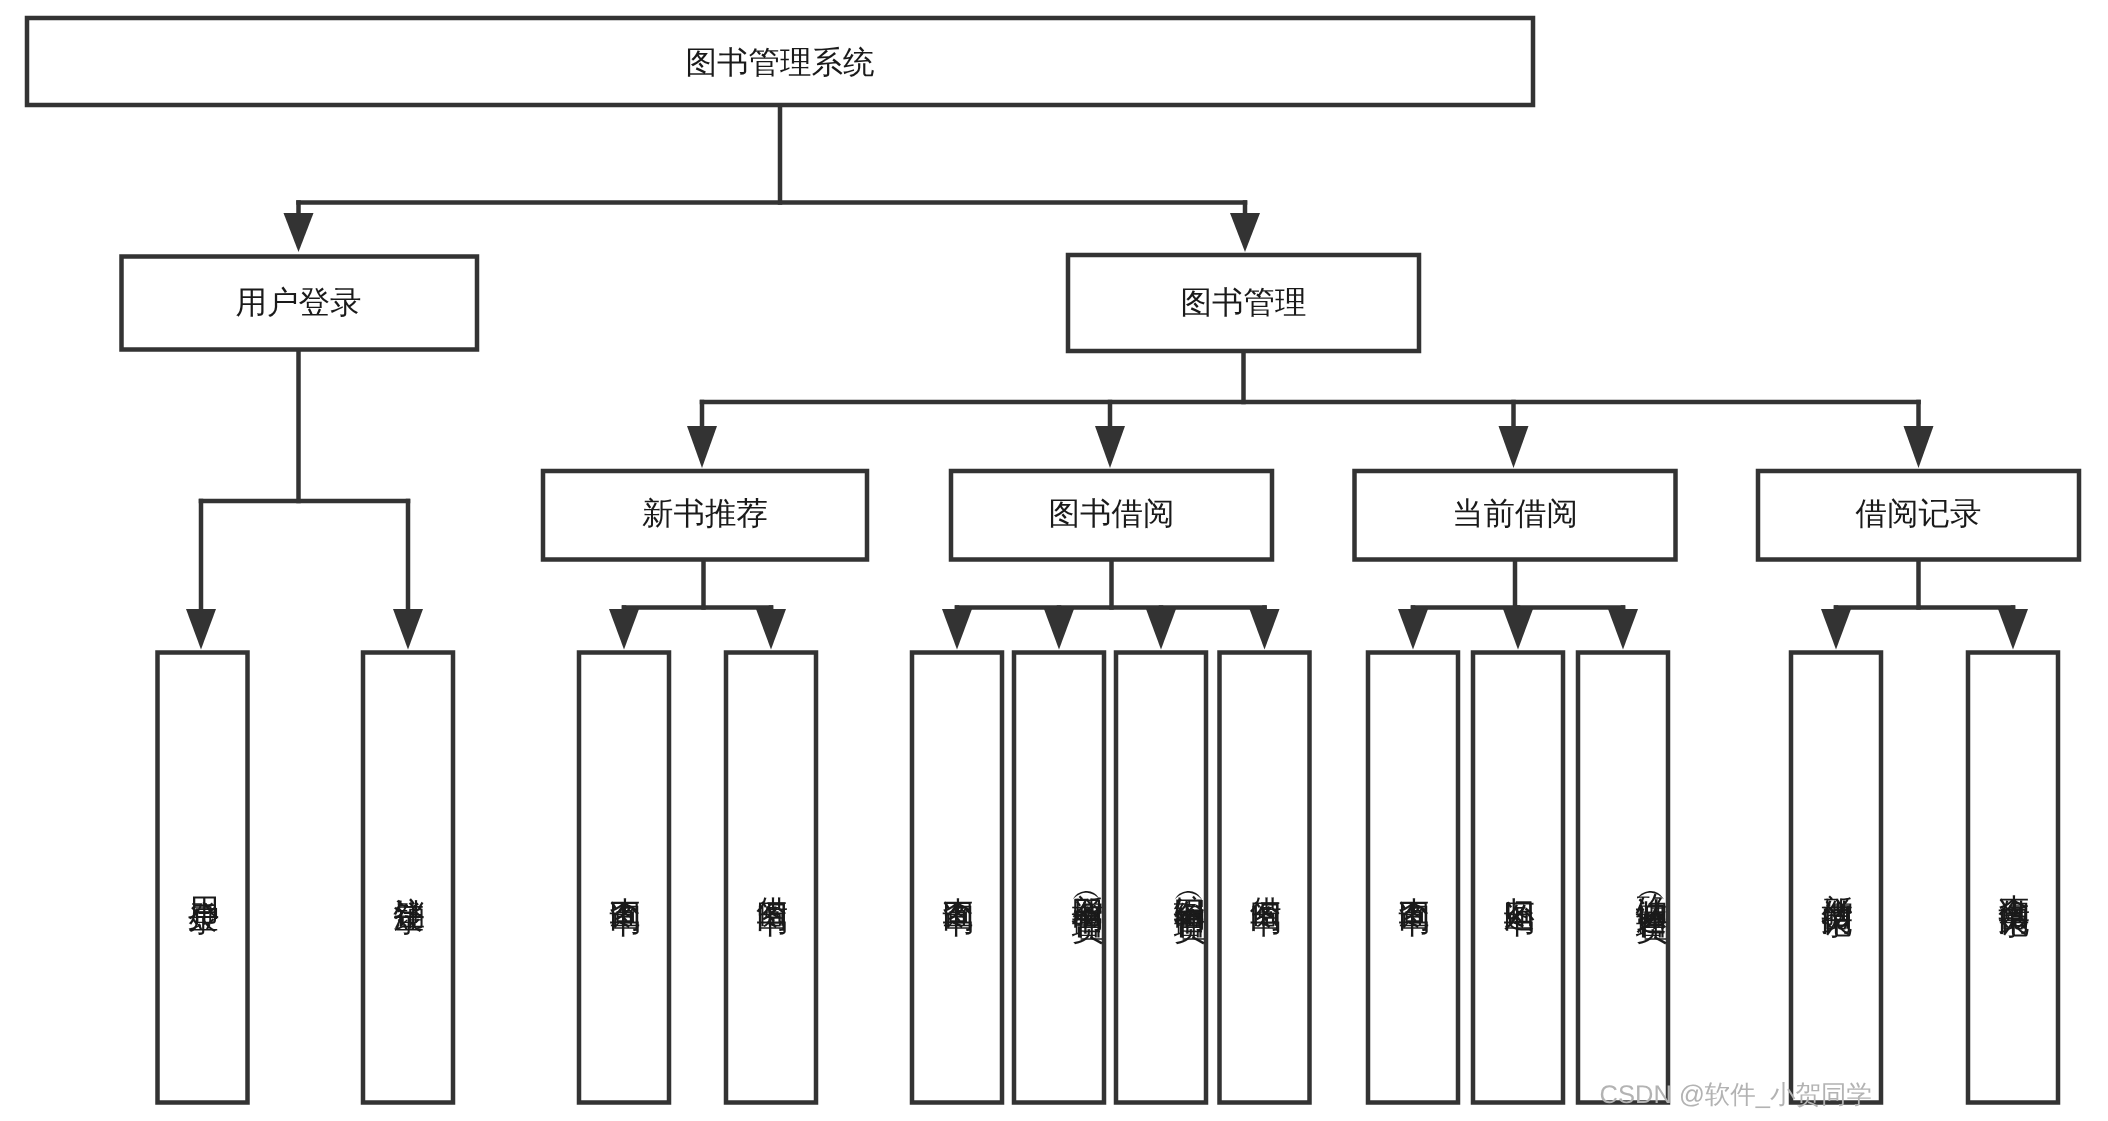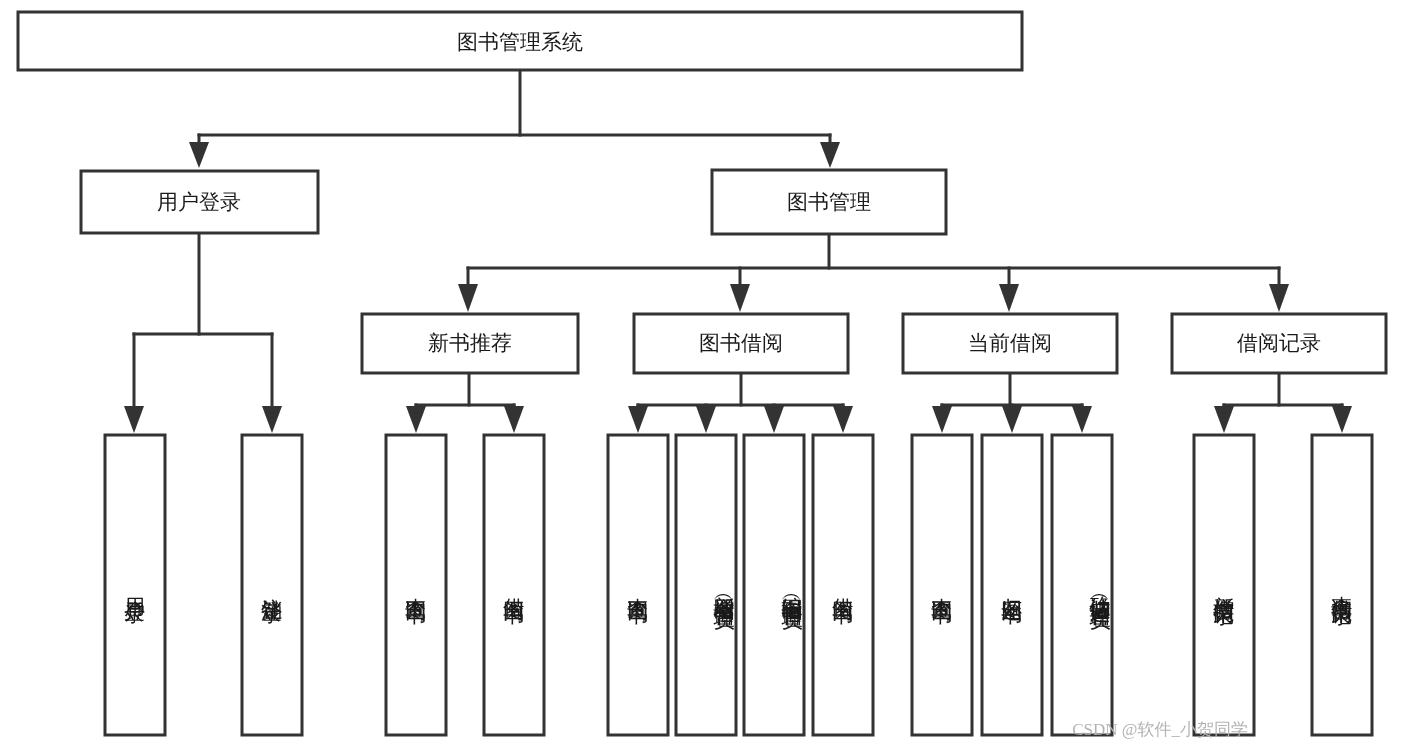--- a/index.html
+++ b/index.html
@@ -58,21 +58,21 @@
     color: #1a1a1a;
     letter-spacing: 2px;
     white-space: nowrap;
     text-align: center;
     pointer-events: none;
   }
   .watermark {
     position: absolute;
     right: 8px;
     bottom: 6px;
-    font-family: Liberation Serif, serif;
+    font-family: Liberation Sans, sans-serif;
     font-size: 17px;
     color: #b3b3b3;
     white-space: nowrap;
   }
 </style>
 </head>
 <body>
 
 <div id="diagram-root">
 

